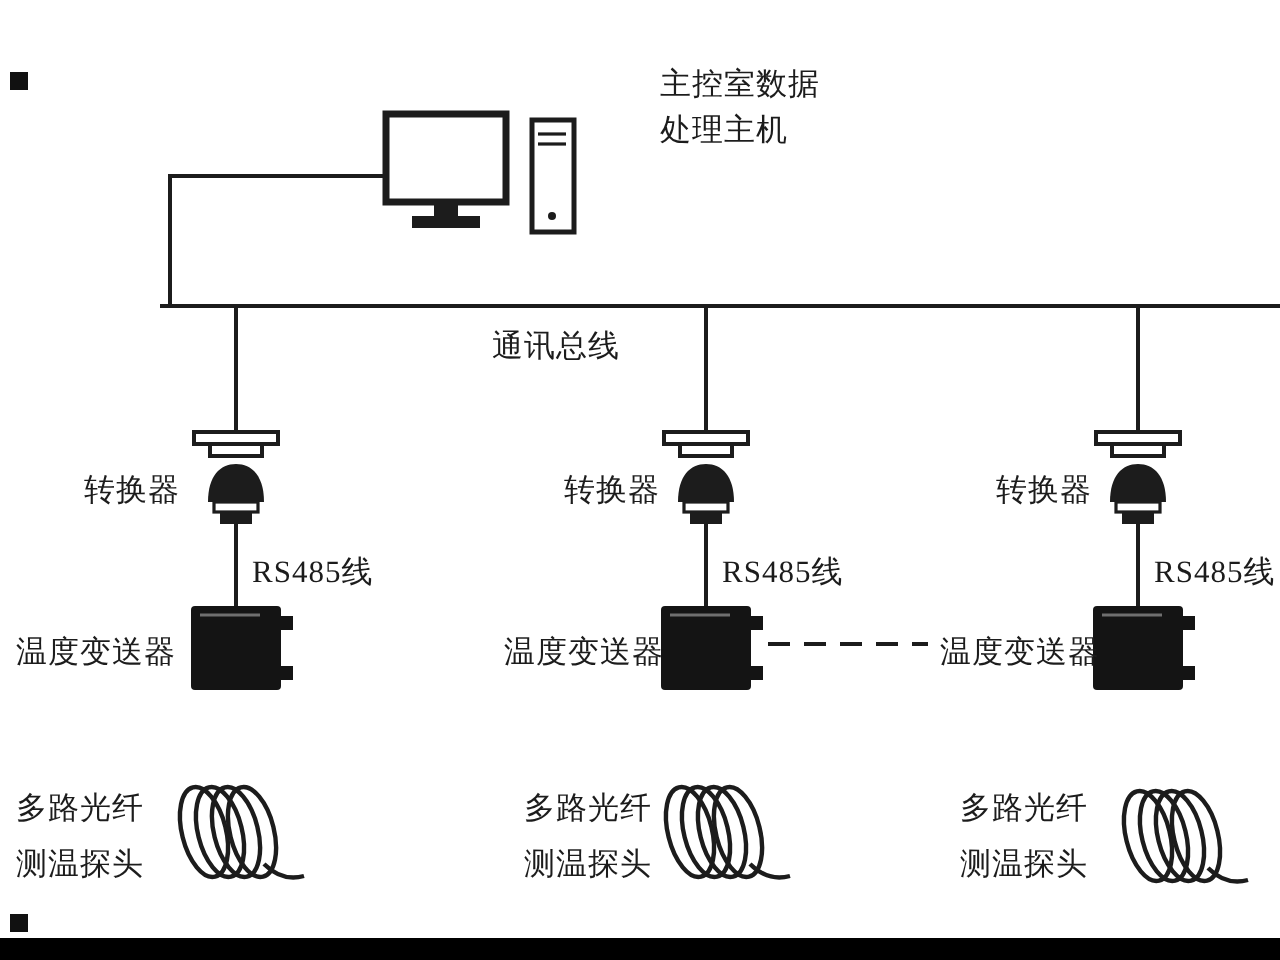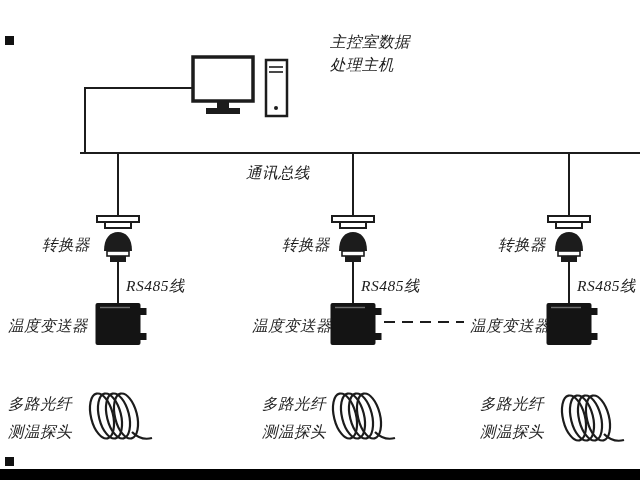--- a/index.html
+++ b/index.html
@@ -3,21 +3,20 @@
 <meta charset="utf-8">
 <style>
   html, body { margin: 0; padding: 0; background: #ffffff; }
   .stage {
     position: relative;
     width: 640px;
     height: 480px;
     background: #ffffff;
     overflow: hidden;
     font-family: "Liberation Serif", serif;
-    font-style: italic;
   }
   .stage svg { position: absolute; left: 0; top: 0; }
   text {
     fill: #1c1c1c;
     font-family: "Liberation Serif", serif;
     font-size: 15.5px;
     letter-spacing: 0.5px;
   }
 </style>
 </head>

